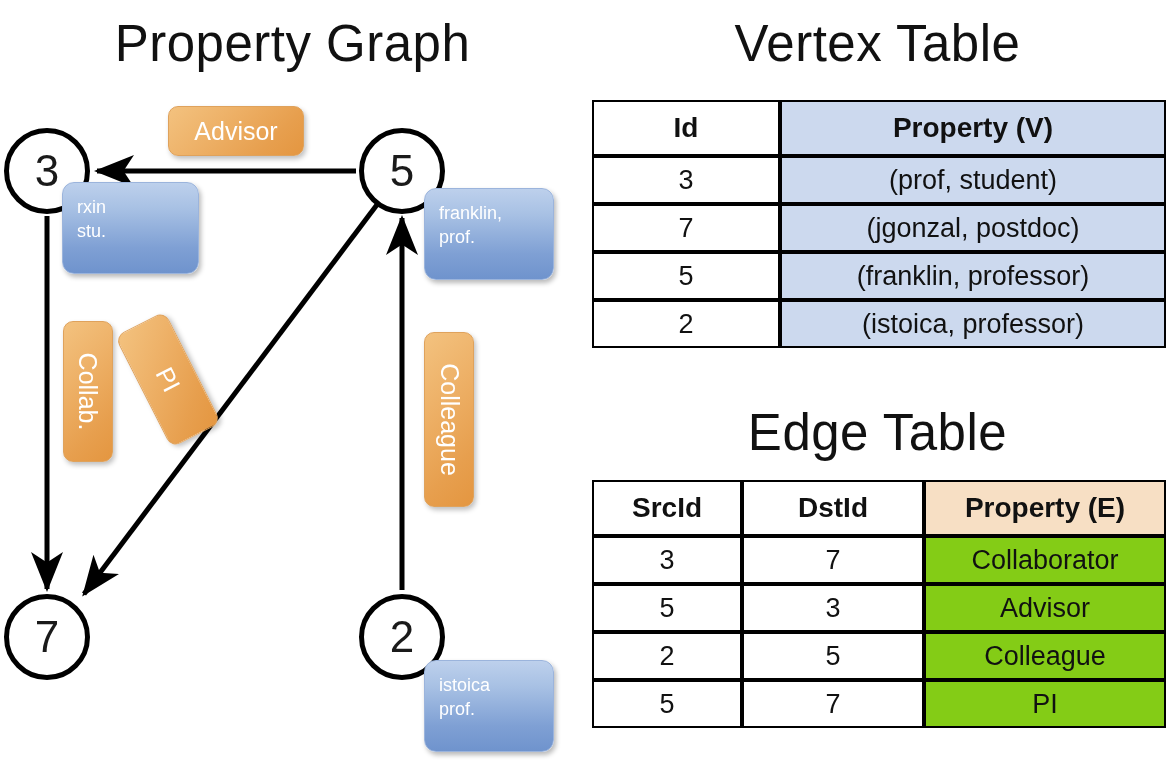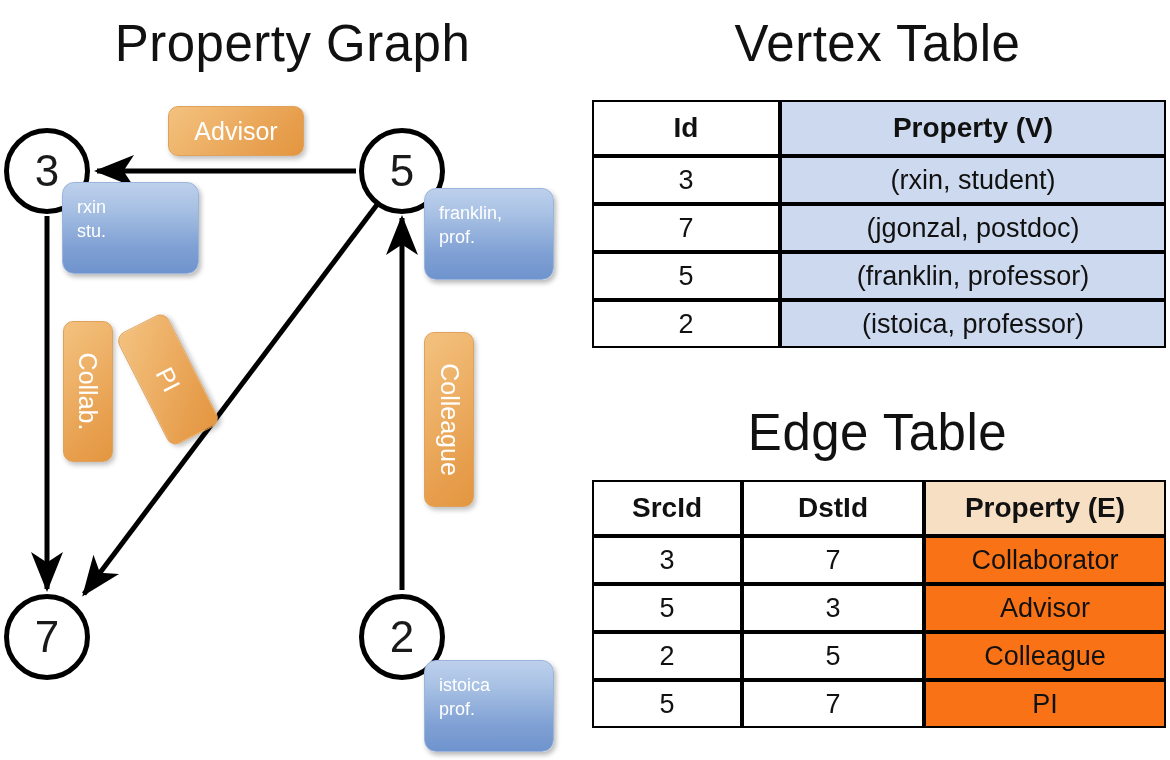--- a/index.html
+++ b/index.html
@@ -149,21 +149,21 @@
   #vertex-table col.c-id   { width: 188px; }
   #vertex-table col.c-prop { width: 386px; }
   #vertex-table .prop-cell { background: #ccd9ee; }
   #vertex-table th.prop-cell { background: #ccd9ee; }
 
   
   #edge-table { left: 592px; top: 480px; width: 574px; }
   #edge-table col.c-src { width: 150px; }
   #edge-table col.c-dst { width: 182px; }
   #edge-table col.c-pe  { width: 242px; }
-  #edge-table .pe-cell { background: #f97316; }
+  #edge-table .pe-cell { background: #84cc16; }
   #edge-table th.pe-cell { background: #f7dfc4; }
 </style>
 </head>
 <body>
 
 <div class="title" id="graph-title">Property Graph</div>
 <div class="title" id="vertex-title">Vertex Table</div>
 <div class="title" id="edge-title">Edge Table</div>
 
 <div class="panel" id="graph-canvas">
@@ -225,21 +225,21 @@
     </colgroup>
   <thead>
     <tr>
       <th>Id</th>
       <th class="prop-cell">Property (V)</th>
     </tr>
   </thead>
   <tbody>
     <tr>
       <td>3</td>
-      <td class="prop-cell">(rxin, student)</td>
+      <td class="prop-cell">(prof, student)</td>
     </tr>
     <tr>
       <td>7</td>
       <td class="prop-cell">(jgonzal, postdoc)</td>
     </tr>
     <tr>
       <td>5</td>
       <td class="prop-cell">(franklin, professor)</td>
     </tr>
     <tr>

